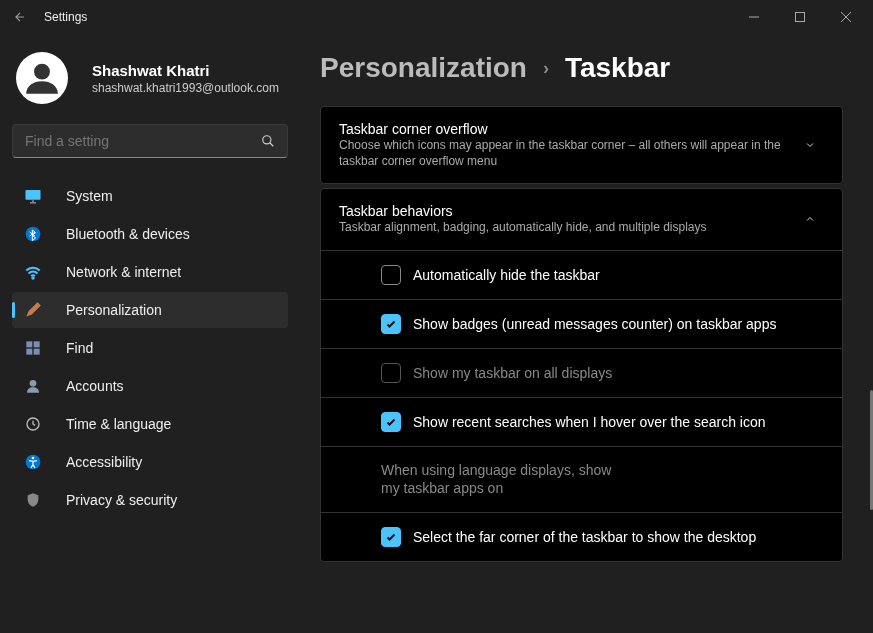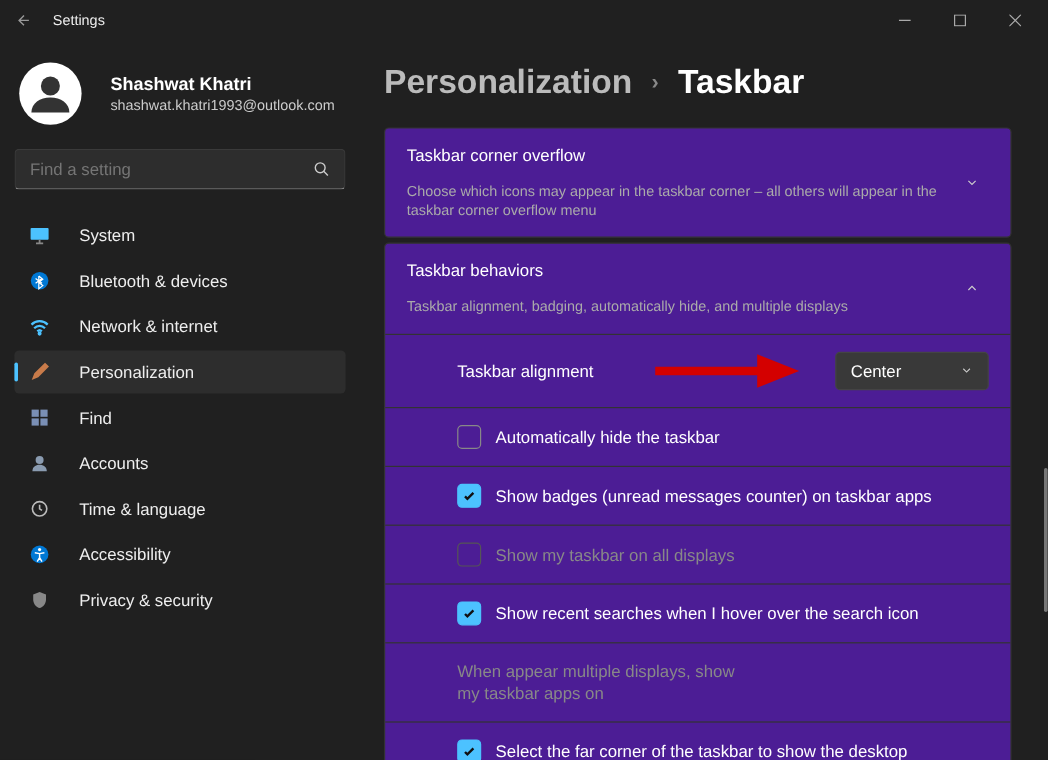--- a/index.html
+++ b/index.html
@@ -20,25 +20,25 @@
   .search input{flex:1;background:transparent;border:none;outline:none;color:#fff;font-size:14px}
   .nav{display:flex;flex-direction:column;gap:2px}
   .navitem{display:flex;align-items:center;gap:24px;height:36px;padding:0 12px;border-radius:4px;color:#eee;position:relative}
   .navitem.active{background:#2d2d2d}
   .navitem.active::before{content:"";position:absolute;left:0;top:10px;bottom:10px;width:3px;background:#4cc2ff;border-radius:3px}
   .nicon{width:18px;height:18px;display:flex;align-items:center;justify-content:center}
   .main{flex:1;padding:10px 30px 0 20px;overflow-y:auto}
   .bc{display:flex;align-items:center;gap:16px;font-size:28px;font-weight:600;margin:8px 0 22px 0}
   .bc1{color:#bbb;font-weight:600}
   .chevr{color:#888;font-size:18px}
-  .card{background:#4c1d95;border:1px solid #333;border-radius:4px;margin-bottom:4px}
+  .card{background:#000000;border:1px solid #333;border-radius:4px;margin-bottom:4px}
   .cardhead{display:flex;align-items:center;padding:14px 18px;gap:14px}
   .chlabel{flex:1}
   .chtitle{font-size:14px;color:#fff}
-  .chsub{font-size:12px;color:#aaa;margin-top:14px;line-height:1.35}
+  .chsub{font-size:12px;color:#aaa;margin-top:0;line-height:1.35}
   .expicon{width:28px;display:flex;justify-content:center;color:#ccc}
   .row{display:flex;align-items:center;padding:14px 18px 14px 60px;border-top:1px solid #333}
   .rowlabel{flex:1;font-size:14px}
   .rowlabel.dim{color:#888}
   .dd{background:#393939;border:1px solid #444;border-radius:4px;height:32px;min-width:128px;padding:0 12px;display:flex;align-items:center;gap:8px;font-size:14px}
   .dd.dim{color:#888}
   .dd .sp{flex:1}
   .cb{width:20px;height:20px;border:1px solid #888;border-radius:4px;display:flex;align-items:center;justify-content:center;margin-right:12px;flex-shrink:0}
   .cb.checked{background:#4cc2ff;border-color:#4cc2ff}
   .cb.dim{border-color:#555}
@@ -210,33 +210,20 @@
           <div class="chtitle">Taskbar behaviors</div>
           <div class="chsub">Taskbar alignment, badging, automatically hide, and multiple displays</div>
         </div>
         <div class="expicon">
             <svg width="12" height="12" viewBox="0 0 24 24" fill="none" stroke="currentColor" stroke-width="2">
               <path d="M6 15l6-6 6 6"></path>
             </svg>
           </div>
       </div>
 
-      <div class="row" style="position:relative">
-        <div class="rowlabel">Taskbar alignment</div>
-        <div class="dd">
-          <span class="sp">Center</span>
-          <svg width="11" height="11" viewBox="0 0 24 24" fill="none" stroke="#ccc" stroke-width="2">
-              <path d="M6 9l6 6 6-6"></path>
-            </svg>
-        </div>
-        <svg class="arrow" style="left:220px;top:8px" width="130" height="40" viewBox="0 0 130 40">
-            <path d="M5 22 L100 22" stroke="#d40000" stroke-width="7"></path>
-            <path d="M90 8 L125 22 L90 36 Z" fill="#d40000"></path>
-          </svg>
-      </div>
 
       <div class="row">
         <div class="cb"></div>
         <div class="rowlabel">Automatically hide the taskbar</div>
       </div>
 
       <div class="row">
         <div class="cb checked">
             <svg viewBox="0 0 24 24" fill="none" stroke="#111" stroke-width="4">
               <path d="M5 13l4 4 10-10"></path>
@@ -253,21 +240,21 @@
       <div class="row">
         <div class="cb checked">
             <svg viewBox="0 0 24 24" fill="none" stroke="#111" stroke-width="4">
               <path d="M5 13l4 4 10-10"></path>
             </svg>
           </div>
         <div class="rowlabel">Show recent searches when I hover over the search icon</div>
       </div>
 
       <div class="row">
-        <div class="multiwrap">When appear multiple displays, show my taskbar apps on</div>
+        <div class="multiwrap">When using language displays, show my taskbar apps on</div>
         <div style="flex:1"></div>
       </div>
 
       <div class="row">
         <div class="cb checked">
             <svg viewBox="0 0 24 24" fill="none" stroke="#111" stroke-width="4">
               <path d="M5 13l4 4 10-10"></path>
             </svg>
           </div>
         <div class="rowlabel">Select the far corner of the taskbar to show the desktop</div>

